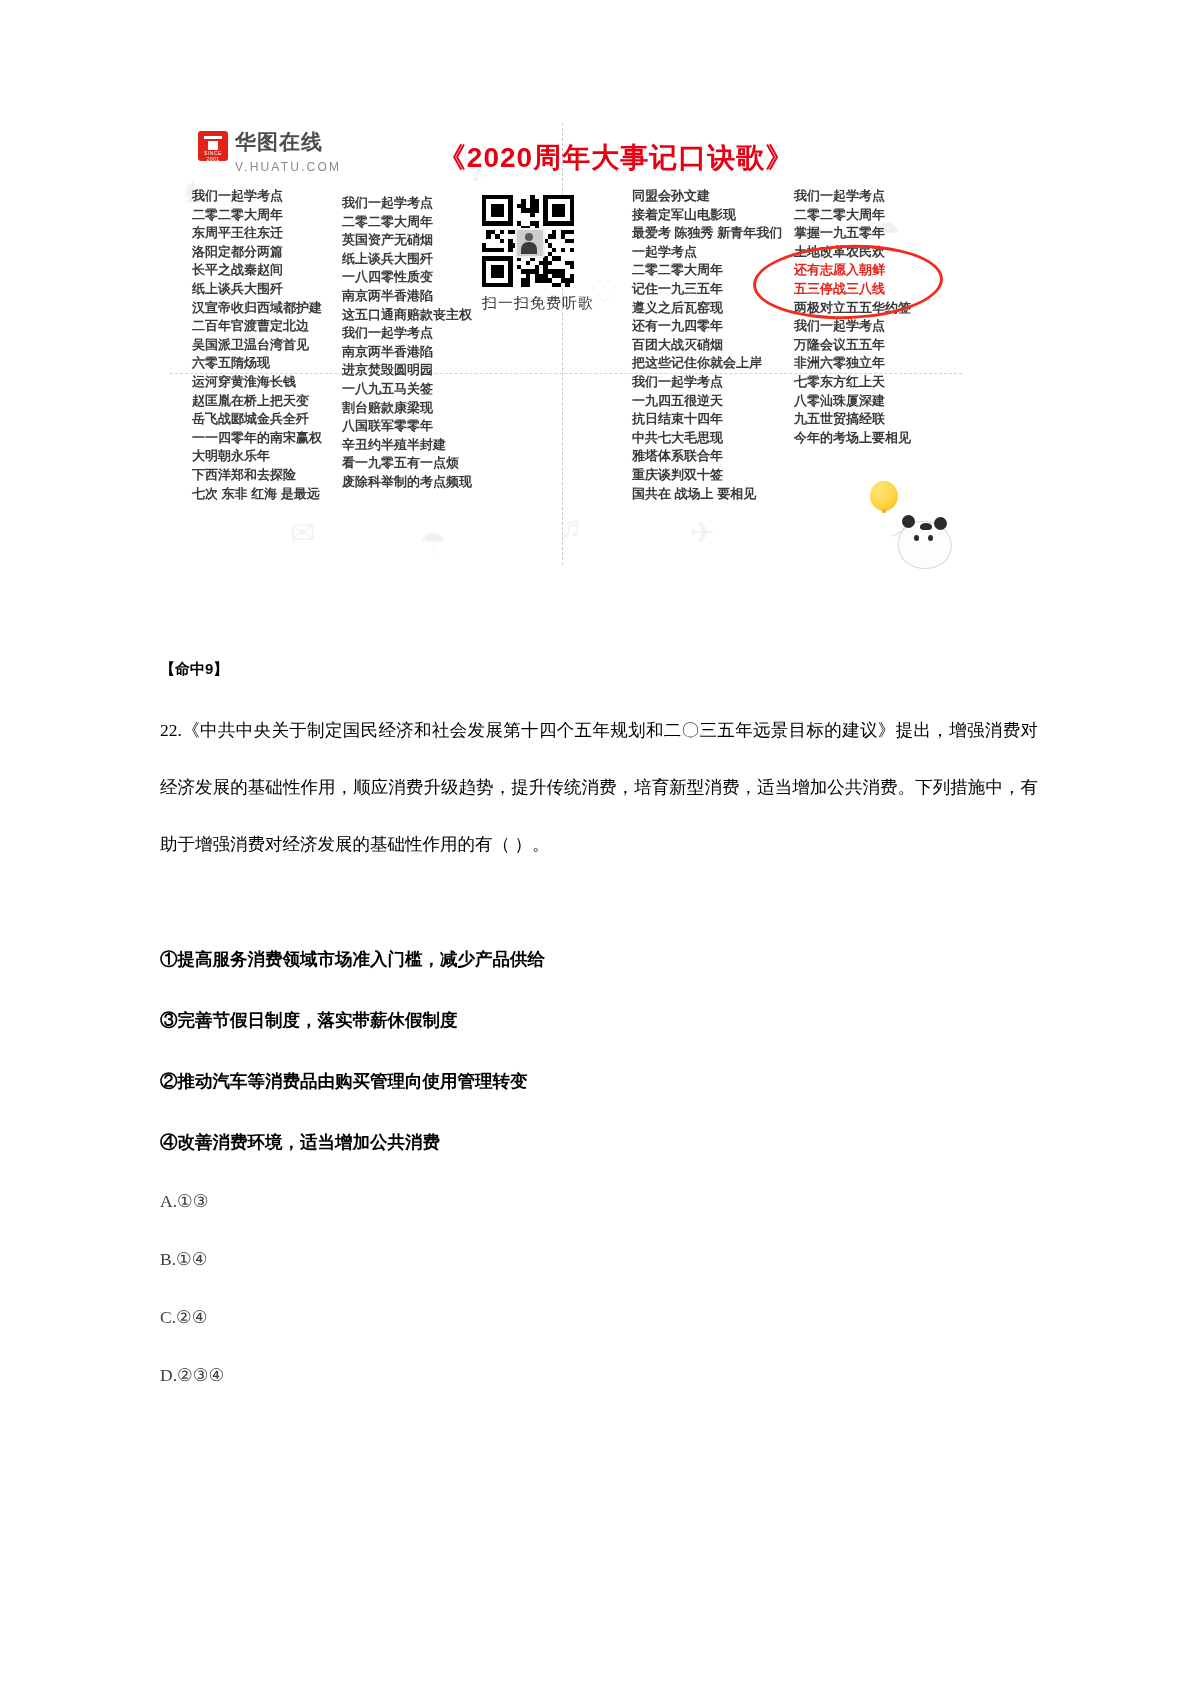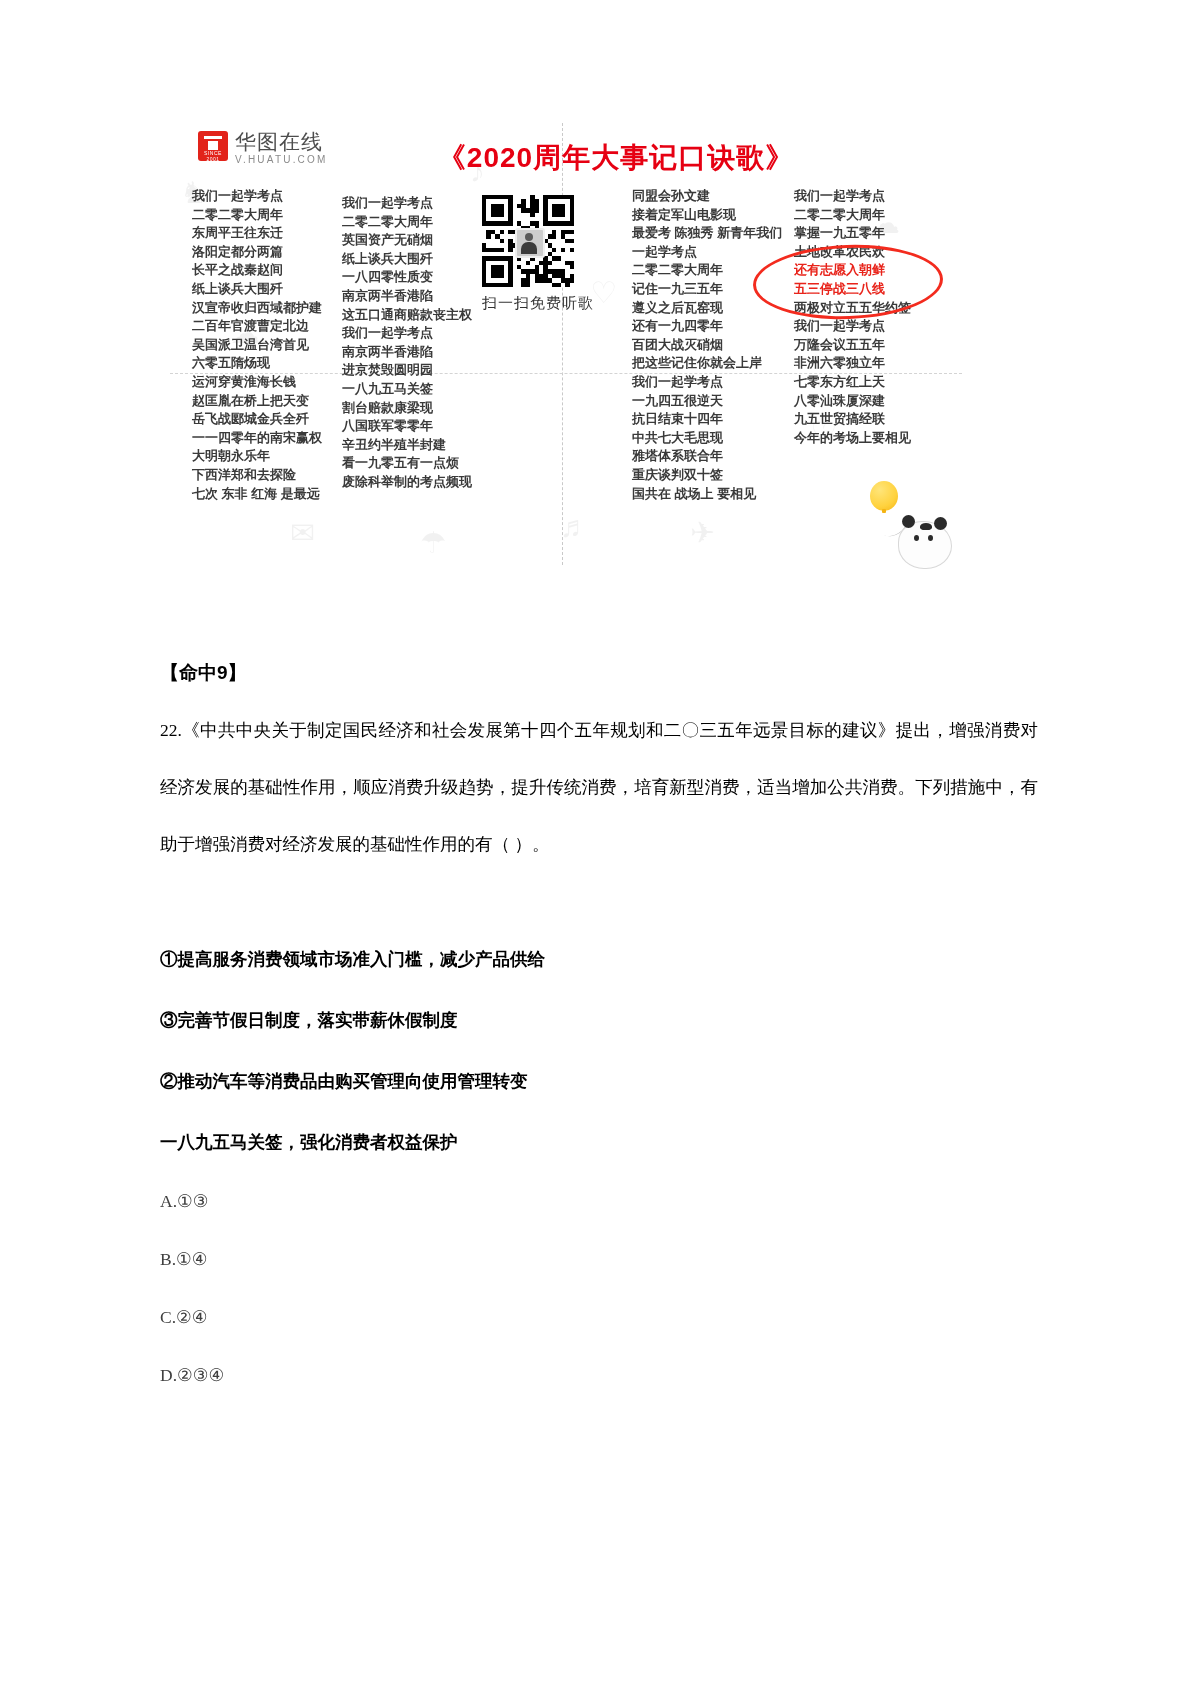--- a/index.html
+++ b/index.html
@@ -15,22 +15,22 @@
 
   .dash-v{position:absolute;left:392px;top:8px;height:442px;width:0;border-left:1px dashed #c9c9c9;}
   .dash-h{position:absolute;left:0;top:258px;width:792px;height:0;border-top:1px dashed #d4d4d4;}
 
   .logo{position:absolute;left:28px;top:16px;display:flex;align-items:flex-start;gap:7px;}
   .logo-mark{width:30px;height:30px;background:#e2231a;border-radius:3px;position:relative;}
   .logo-mark::before{content:"";position:absolute;left:6px;top:5px;width:18px;height:14px;
     background:linear-gradient(#fff,#fff) 0 0/18px 3px no-repeat,
                linear-gradient(#fff,#fff) 4px 5px/10px 9px no-repeat;}
   .logo-since{position:absolute;left:0;bottom:-1px;width:30px;text-align:center;font-size:5px;color:#fff;letter-spacing:0.5px;}
-  .logo-brand{font-size:21px;font-weight:normal;color:#4d4d4d;line-height:22px;letter-spacing:1px;}
-  .logo-domain{font-size:10px;color:#8a8a8a;letter-spacing:2.2px;margin-top:1px;}
+  .logo-brand{font-size:21px;font-weight:bold;color:#4d4d4d;line-height:22px;letter-spacing:1px;}
+  .logo-domain{font-size:12px;color:#8a8a8a;letter-spacing:2.2px;margin-top:7px;}
 
   .poster-title{position:absolute;left:160px;right:60px;top:24px;text-align:center;
     font-size:28px;font-weight:bold;color:#e60012;letter-spacing:1px;}
 
   .col{position:absolute;}
   .col1{left:22px;top:72px;}
   .col2{left:172px;top:79px;}
   .col3{left:462px;top:72px;}
   .col4{left:624px;top:72px;}
   .verse-line{font-size:13px;font-weight:bold;color:#3a3a3a;line-height:18.6px;white-space:nowrap;}
@@ -55,21 +55,21 @@
     border-right:1.5px solid #bdbdbd;border-bottom-right-radius:20px;transform:rotate(14deg);}
   .mascot-body{position:absolute;left:36px;top:48px;width:52px;height:46px;background:#fdfdfd;
     border:1.5px solid #d8d8d8;border-radius:46% 54% 50% 50%;}
   .mascot-ear-l{position:absolute;left:40px;top:42px;width:13px;height:13px;background:#2b2b2b;border-radius:50%;}
   .mascot-ear-r{position:absolute;left:72px;top:44px;width:13px;height:13px;background:#2b2b2b;border-radius:50%;}
   .mascot-eye-l{position:absolute;left:52px;top:62px;width:5px;height:6px;background:#2b2b2b;border-radius:50%;}
   .mascot-eye-r{position:absolute;left:66px;top:62px;width:5px;height:6px;background:#2b2b2b;border-radius:50%;}
   .mascot-patch{position:absolute;left:58px;top:50px;width:12px;height:7px;background:#2b2b2b;border-radius:50% 50% 40% 40%;}
 
   
-  .heading{position:absolute;left:160px;top:660px;font-size:19px;font-weight:bold;color:#000;
+  .heading{position:absolute;left:160px;top:660px;font-size:15px;font-weight:bold;color:#000;
     font-family:"Liberation Sans","DejaVu Sans",sans-serif;}
   .question{position:absolute;left:160px;top:702px;width:878px;font-size:17.5px;line-height:57px;
     text-align:justify;color:#000;font-family:"Liberation Serif","DejaVu Serif",serif;}
   .items{position:absolute;left:160px;top:948px;font-family:"Liberation Serif","DejaVu Serif",serif;}
   .q-item{font-size:17.5px;color:#000;margin-bottom:39px;line-height:22px;white-space:nowrap;font-weight:bold;}
   .choices{position:absolute;left:160px;top:1190px;font-family:"Liberation Serif","DejaVu Serif",serif;}
   .q-choice{font-size:17.5px;color:#404040;margin-bottom:36px;line-height:22px;}
 </style>
 </head>
 <body>
@@ -326,21 +326,21 @@
   </div>
 
   <div class="heading">【命中9】</div>
 
   <div class="question">22.《中共中央关于制定国民经济和社会发展第十四个五年规划和二〇三五年远景目标的建议》提出，增强消费对经济发展的基础性作用，顺应消费升级趋势，提升传统消费，培育新型消费，适当增加公共消费。下列措施中，有助于增强消费对经济发展的基础性作用的有（ ）。</div>
 
   <div class="items">
       <div class="q-item">①提高服务消费领域市场准入门槛，减少产品供给</div>
       <div class="q-item">③完善节假日制度，落实带薪休假制度</div>
       <div class="q-item">②推动汽车等消费品由购买管理向使用管理转变</div>
-      <div class="q-item">一八九五马关签，强化消费者权益保护</div>
+      <div class="q-item">④改善消费环境，适当增加公共消费</div>
     </div>
 
   <div class="choices">
       <div class="q-choice">A.①③</div>
       <div class="q-choice">B.①④</div>
       <div class="q-choice">C.②④</div>
       <div class="q-choice">D.②③④</div>
     </div>
 
 </div>

